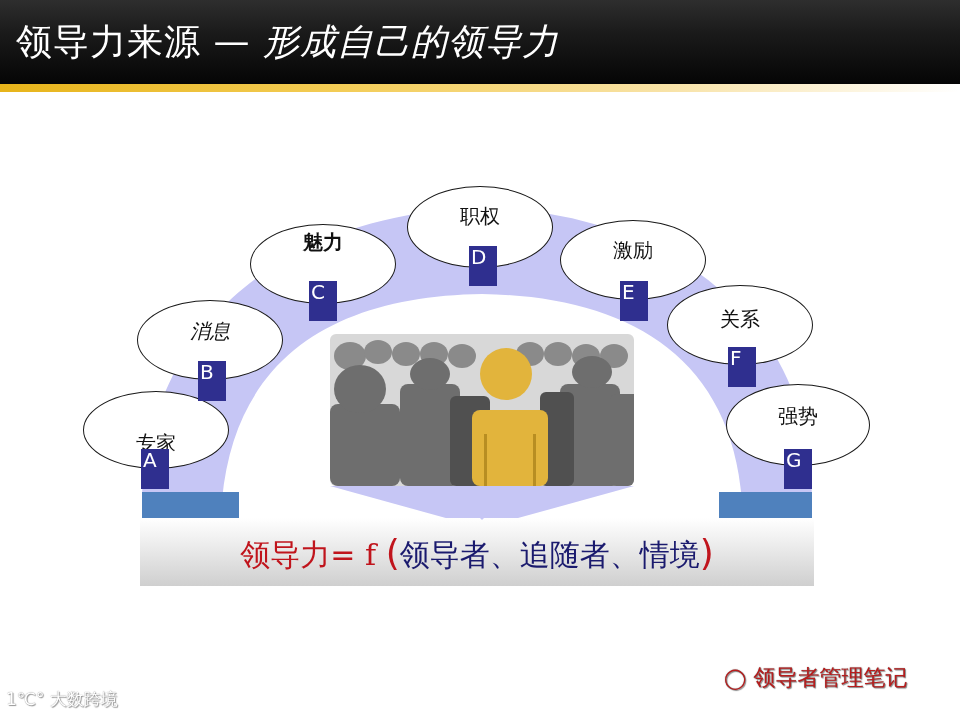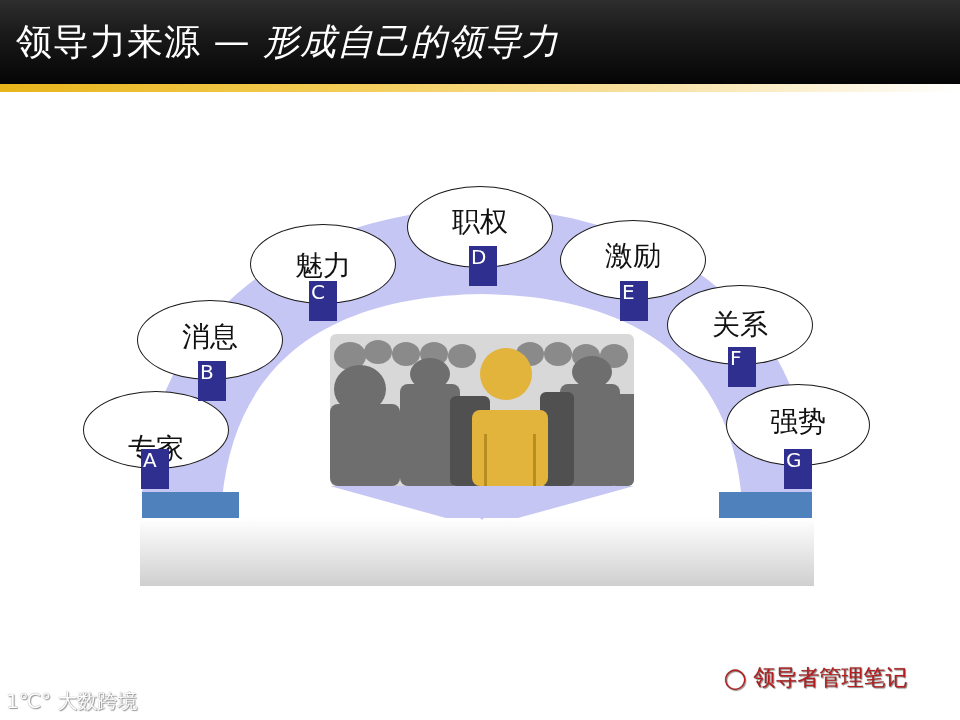--- a/index.html
+++ b/index.html
@@ -18,26 +18,26 @@
                 box-shadow: 0 0 12px 8px rgba(255,255,255,0.9) inset; }
   .formula-box { position: absolute; left: 140px; top: 518px; width: 674px; height: 68px;
                  background: linear-gradient(180deg, #ffffff 0%, #ececec 40%, #cfcfcf 100%); }
   .formula { position: absolute; left: 0; top: 14px; width: 100%; text-align: center; font-size: 30px;
              white-space: nowrap; }
   .formula .red { color: #c0141c; }
   .formula .f { font-family: "DejaVu Serif", "Liberation Serif", serif; color: #c0141c; }
   .formula .blue { color: #1a1a6e; }
   .formula .paren { color: #c0141c; font-size: 36px; }
   .bubble { position: absolute; border: 1px solid #1a1a1a; border-radius: 50%; background: #ffffff; }
-  .bubble-label { position: absolute; width: 100%; text-align: center; font-size: 28px; color: #111; }
+  .bubble-label { position: absolute; width: 100%; text-align: center; font-size: 20px; color: #111; }
   .badge { position: absolute; width: 28px; height: 40px; background: #2f2f8f; color: #ffffff;
            font-size: 20px; line-height: 22px; padding-left: 2px; }
   .watermark-right { position: absolute; left: 724px; top: 663px; color: #b91c1c; font-size: 22px;
                      text-shadow: 0 0 1px #666, 1px 1px 1px #888; white-space: nowrap; }
-  .watermark-left { position: absolute; left: 6px; top: 688px; color: #ffffff; font-size: 20px;
+  .watermark-left { position: absolute; left: 6px; top: 688px; color: #ffffff; font-size: 17px;
                     text-shadow: 0 0 1px #777, 1px 1px 1px #999; white-space: nowrap; }
 </style>
 </head>
 <body>
 
 <div class="header">
   <div class="header-title">
     <span>领导力来源 —</span>
     <span class="sub">形成自己的领导力</span>
   </div>
@@ -91,26 +91,26 @@
     </g>
   </svg>
 </div>
 
 <div class="bubble" style="left:83px; top:391px; width:146px; height:78px;">
   <div class="bubble-label" style="top:18px;margin-top:20px;">专家</div>
 </div>
 <div class="badge" style="left:141px; top:449px;">A</div>
 
 <div class="bubble" style="left:137px; top:300px; width:146px; height:80px;">
-  <div class="bubble-label" style="top:17px;">消息</div>
+  <div class="bubble-label" style="top:17px;font-style:italic;">消息</div>
 </div>
 <div class="badge" style="left:198px; top:361px;">B</div>
 
 <div class="bubble" style="left:250px; top:224px; width:146px; height:80px;">
-  <div class="bubble-label" style="top:22px;">魅力</div>
+  <div class="bubble-label" style="top:4px;font-weight:bold;">魅力</div>
 </div>
 <div class="badge" style="left:309px; top:281px;">C</div>
 
 <div class="bubble" style="left:407px; top:186px; width:146px; height:82px;">
   <div class="bubble-label" style="top:16px;">职权</div>
 </div>
 <div class="badge" style="left:469px; top:246px;">D</div>
 
 <div class="bubble" style="left:560px; top:220px; width:146px; height:80px;text-decoration:underline;">
   <div class="bubble-label" style="top:16px;">激励</div>
@@ -124,20 +124,25 @@
 
 <div class="bubble" style="left:726px; top:384px; width:144px; height:82px;">
   <div class="bubble-label" style="top:18px;">强势</div>
 </div>
 <div class="badge" style="left:784px; top:449px;">G</div>
 
 <div class="formula-box">
   <svg style="position:absolute; left:190px; top:0;" width="304" height="12">
     <path d="M 150 0 L 154 0 L 152 2 Z" fill="#c6c6f5"></path>
   </svg>
+  <div class="formula">
+    <span class="red">领导力=</span>
+    <span class="f">f</span>
+    <span class="paren">(</span><span class="blue">领导者、追随者、情境</span><span class="paren">)</span>
+  </div>
 </div>
 
 <div class="watermark-right">
   <span style="font-size:20px;">◯</span>
   <span>领导者管理笔记</span>
 </div>
 <div class="watermark-left">
   <span>1℃°</span>
   <span>大数跨境</span>
 </div>

